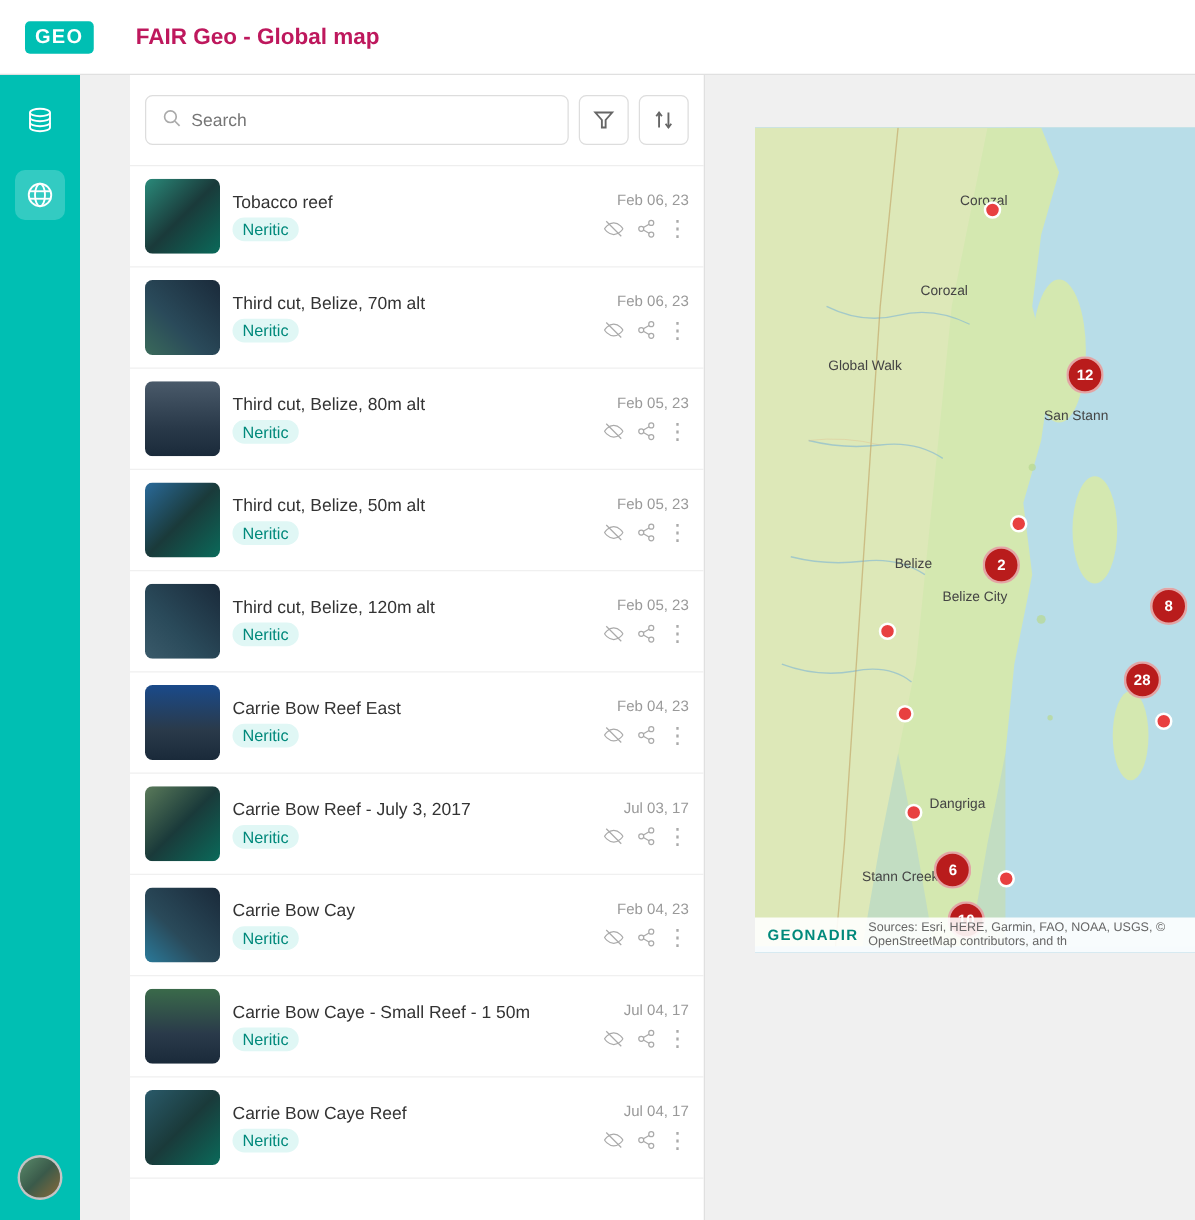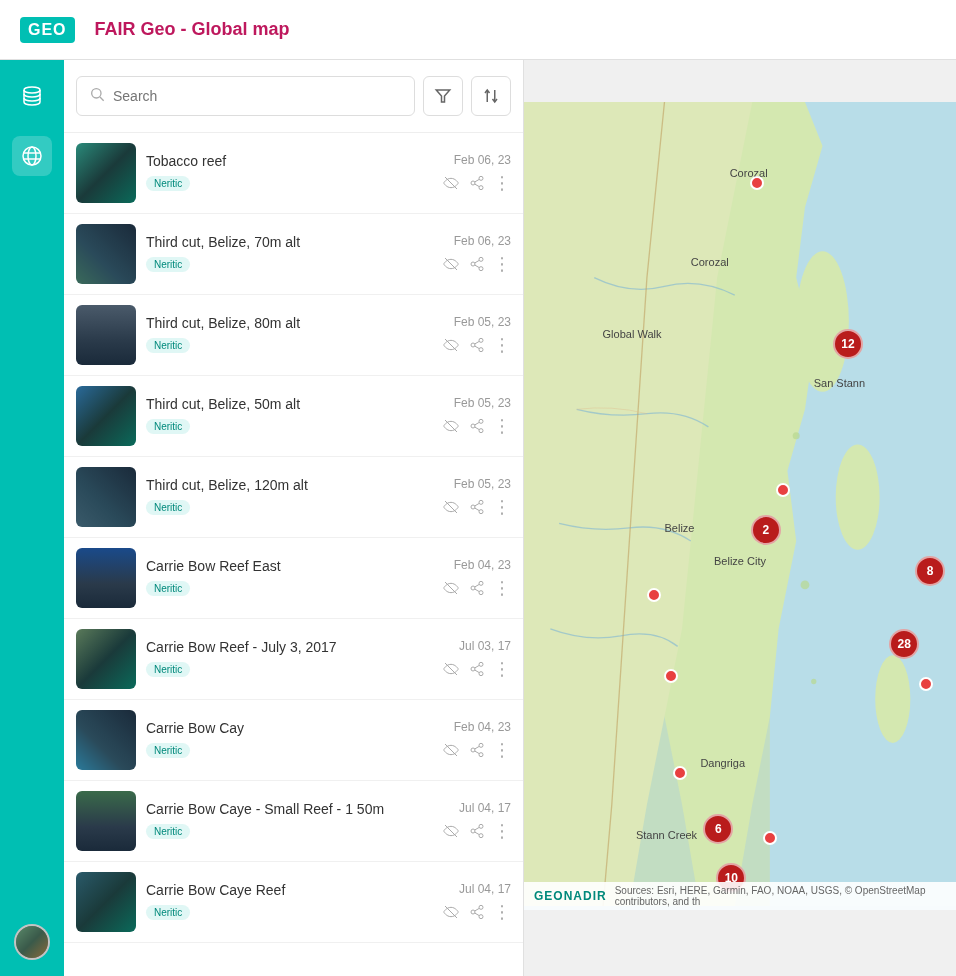--- a/index.html
+++ b/index.html
@@ -11,21 +11,21 @@
       background: #fff;
       display: flex;
       align-items: center;
       padding: 0 20px;
       border-bottom: 1px solid #e0e0e0;
       flex-shrink: 0;
     }
     .logo {
       display: flex;
       align-items: flex-end;
-      margin-right: 20px;
+      margin-right: 34px;
     }
     .logo-box {
       background: #00bfb3;
       color: #fff;
       font-weight: 900;
       font-size: 16px;
       padding: 4px 8px;
       border-radius: 4px;
       letter-spacing: 1px;
     }
@@ -33,20 +33,21 @@
       font-size: 18px;
       font-weight: 600;
       color: #be185d;
     }
 
     
     .main {
       display: flex;
       flex: 1;
       overflow: hidden;
+      gap: 40px;
     }
 
     
     .sidebar-nav {
       width: 64px;
       background: #00bfb3;
       display: flex;
       flex-direction: column;
       align-items: center;
       padding: 16px 0;
@@ -181,21 +182,21 @@
       white-space: nowrap;
     }
     .item-bottom {
       display: flex;
       align-items: center;
       justify-content: space-between;
     }
     .badge {
       background: #e0f7f5;
       color: #00897b;
-      font-size: 10px;
+      font-size: 13px;
       padding: 2px 8px;
       border-radius: 12px;
       font-weight: 500;
     }
     .item-actions {
       display: flex;
       align-items: center;
       gap: 6px;
     }
     .action-btn {

